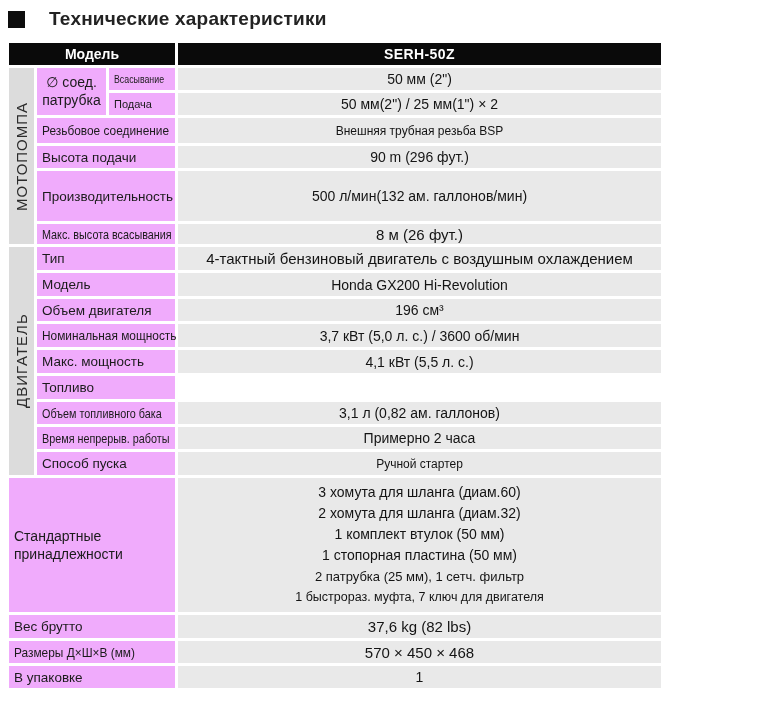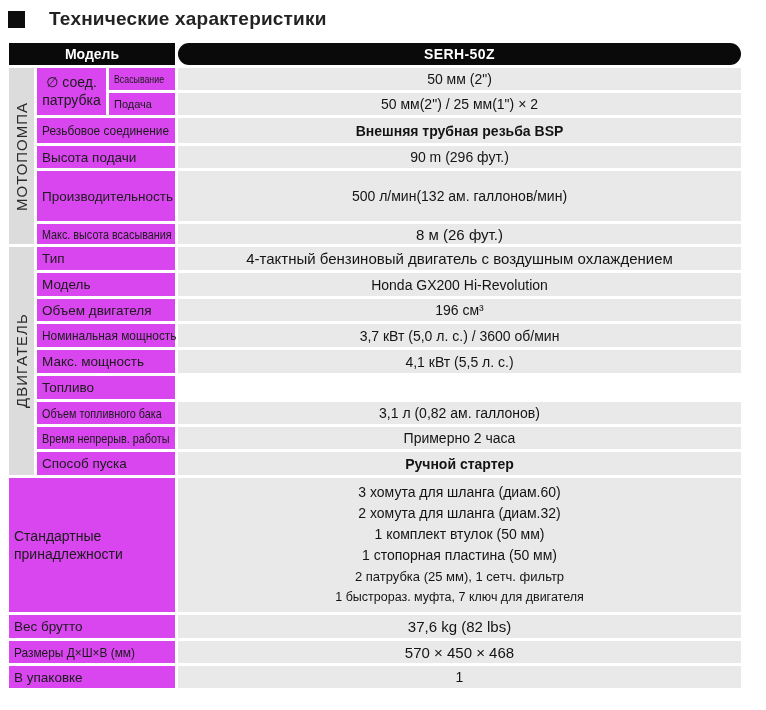--- a/index.html
+++ b/index.html
@@ -13,54 +13,54 @@
   .title-row{display:flex;align-items:center;margin:7px 0 12px 8px;height:24px;gap:17px;}
   .sq{width:17px;height:17px;background:#0d0d0d;display:inline-block;margin-right:7px;flex:0 0 auto;}
   .page-title{font-size:19px;font-weight:600;letter-spacing:.2px;color:#232323;margin:0;}
 
   
   .spec-table{
     display:grid;
     grid-template-columns:25px 69px 66px 1fr;
     grid-template-rows:22px 22px 22px 25px 22px 50px 20px 23px 23px 22px 23px 23px 23px 22px 22px 23px 134px 23px 22px 22px;
     gap:3px;
-    width:732px;
+    width:652px;
     margin-left:9px;
   }
   .cell{display:flex;align-items:center;min-width:0;}
 
   
   .hdr{background:#0a0a0a;color:#ffffff;font-weight:bold;font-size:14px;justify-content:center;}
   .hdr-left{grid-column:1/4;grid-row:1;}
-  .hdr-right{grid-column:4;grid-row:1;letter-spacing:.4px;border-radius:11px;}
+  .hdr-right{grid-column:4;grid-row:1;letter-spacing:.4px;}
 
   
   .vgroup{
     grid-column:1;background:#dcdcdc;justify-content:center;
     writing-mode:vertical-rl;transform:rotate(180deg);
     font-size:15px;letter-spacing:1px;color:#2b2b2b;text-align:center;
   }
   .vg-pump{grid-row:2/8;}
   .vg-engine{grid-row:8/17;}
 
   
-  .lbl{background:#d946ef;font-size:13.5px;padding-left:5px;color:#1b1b1b;}
+  .lbl{background:#f0abfc;font-size:13.5px;padding-left:5px;color:#1b1b1b;}
   .lbl span{display:inline-block;white-space:nowrap;transform-origin:left center;}
   .c88 span{transform:scaleX(.88);}
   .c80 span{transform:scaleX(.80);}
   .lbl-wide{grid-column:2/4;}
   .lbl-full{grid-column:1/4;}
   .socket{grid-column:2;grid-row:2/4;justify-content:center;padding-left:0;text-align:center;font-size:14px;line-height:1.25;}
   .sub{grid-column:3;font-size:11px;}
   .accessories-lbl{grid-row:17;font-size:14px;line-height:1.3;}
 
   
   .val{grid-column:4;background:#e9e9e9;justify-content:center;font-size:14px;color:#141414;text-align:center;}
   .v-md{font-size:15px;}
-  .v-lg{font-size:14px;font-weight:bold;}
+  .v-lg{font-size:12px;}
   .val.multi{line-height:18px;}
   .acc-val{grid-row:17;flex-direction:column;line-height:21px;}
   .acc-line{font-size:14px;white-space:nowrap;}
   .acc-line.l5{font-size:13px;}
   .acc-line.l6{font-size:12.5px;}
 
   
   .r2{grid-row:2}.r3{grid-row:3}.r4{grid-row:4}.r5{grid-row:5}.r6{grid-row:6}.r7{grid-row:7}
   .r8{grid-row:8}.r9{grid-row:9}.r10{grid-row:10}.r11{grid-row:11}.r12{grid-row:12}.r13{grid-row:13}
   .r14{grid-row:14}.r15{grid-row:15}.r16{grid-row:16}.r18{grid-row:18}.r19{grid-row:19}.r20{grid-row:20}

